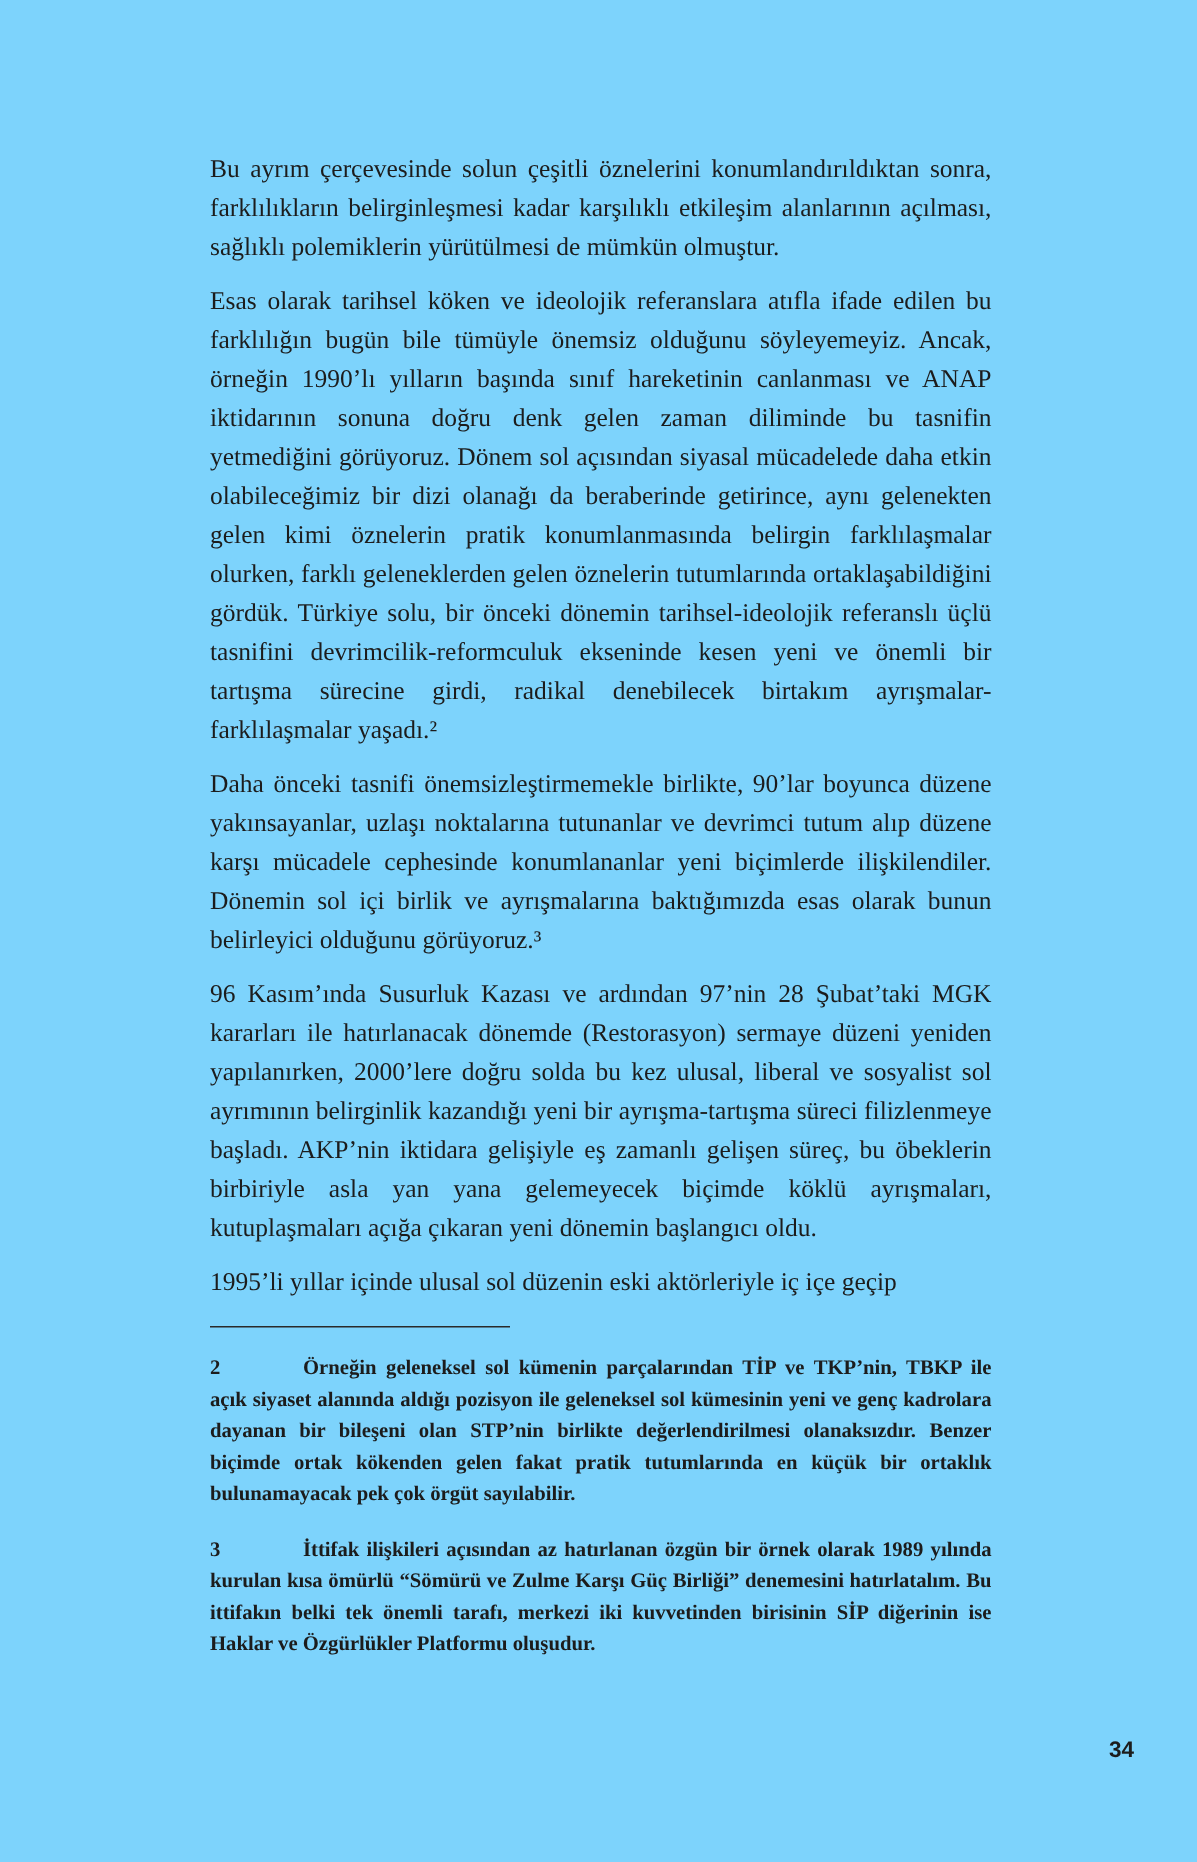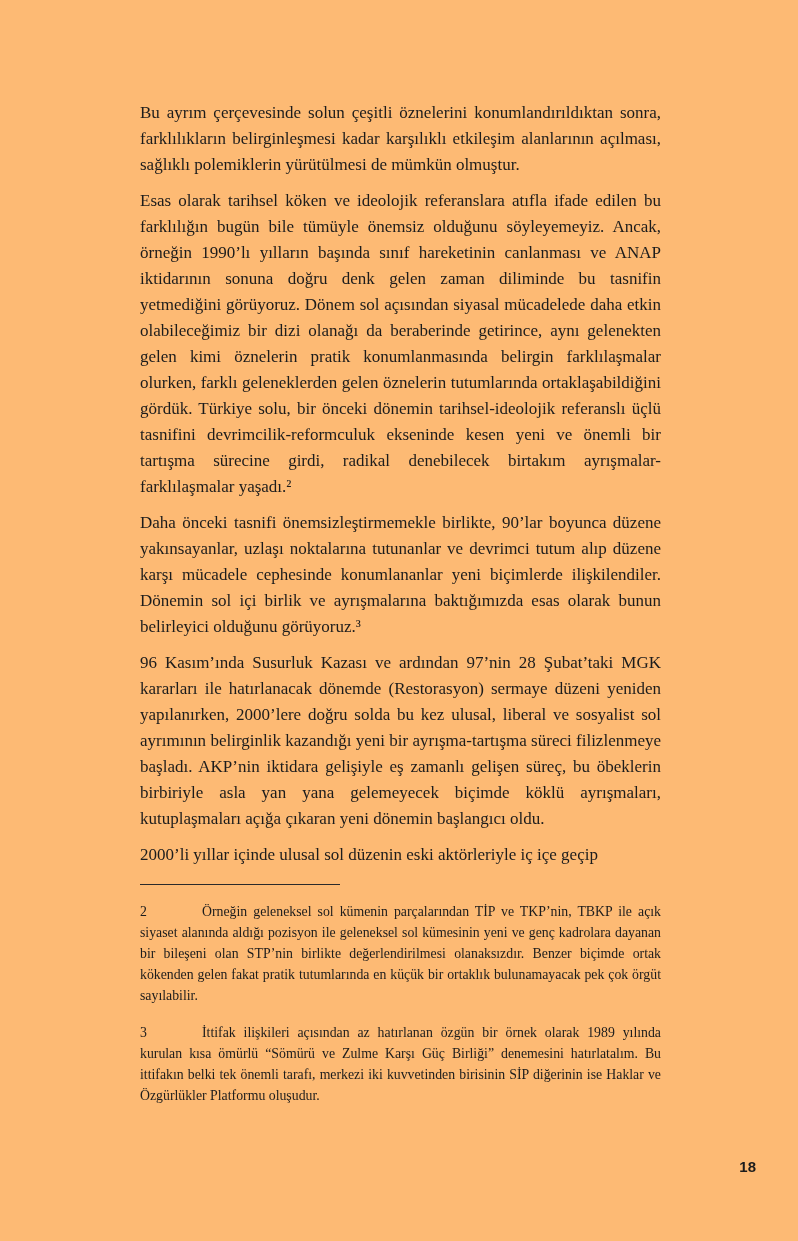--- a/index.html
+++ b/index.html
@@ -4,21 +4,21 @@
 <style>
   html, body {
     margin: 0;
     padding: 0;
     background: #ffffff;
   }
   .page {
     position: relative;
     width: 798px;
     height: 1241px;
-    background: #fdba74;
+    background: #7dd3fc;
     color: #1c1c1c;
     font-family: "Liberation Serif", "DejaVu Serif", serif;
     overflow: hidden;
   }
   .text-block {
     position: absolute;
     left: 140px;
     top: 100px;
     width: 521px;
   }
@@ -39,20 +39,21 @@
     margin: 16px 0 10px 0;
   }
   .footnote {
     margin: 16px 0 9px 0;
     font-size: 13.8px;
     line-height: 21px;
     text-align: justify;
     hyphens: auto;
     -webkit-hyphens: auto;
     color: #1c1c1c;
+    font-weight: bold;
   }
   .footnote .fn-num {
     display: inline-block;
     width: 62px;
   }
   .page-number {
     position: absolute;
     top: 1158px;
     right: 42px;
     font-family: "Liberation Sans", "DejaVu Sans", sans-serif;
@@ -69,29 +70,29 @@
   <div class="text-block">
 
     <p class="body-para">Bu ayrım çerçevesinde solun çeşitli öznelerini konumlandırıldıktan sonra, farklılıkların belirginleşmesi kadar karşılıklı etkileşim alanlarının açılması, sağlıklı polemiklerin yürütülmesi de mümkün olmuştur.</p>
 
     <p class="body-para">Esas olarak tarihsel köken ve ideolojik referanslara atıfla ifade edilen bu farklılığın bugün bile tümüyle önemsiz olduğunu söyleyemeyiz. Ancak, örneğin 1990’lı yılların başında sınıf hareketinin canlanması ve ANAP iktidarının sonuna doğru denk gelen zaman diliminde bu tasnifin yetmediğini görüyoruz. Dönem sol açısından siyasal mücadelede daha etkin olabileceğimiz bir dizi olanağı da beraberinde getirince, aynı gelenekten gelen kimi öznelerin pratik konumlanmasında belirgin farklılaşmalar olurken, farklı geleneklerden gelen öznelerin tutumlarında ortaklaşabildiğini gördük. Türkiye solu, bir önceki dönemin tarihsel-ideolojik referanslı üçlü tasnifini devrimcilik-reformculuk ekseninde kesen yeni ve önemli bir tartışma sürecine girdi, radikal denebilecek birtakım ayrışmalar-farklılaşmalar yaşadı.²</p>
 
     <p class="body-para">Daha önceki tasnifi önemsizleştirmemekle birlikte, 90’lar boyunca düzene yakınsayanlar, uzlaşı noktalarına tutunanlar ve devrimci tutum alıp düzene karşı mücadele cephesinde konumlananlar yeni biçimlerde ilişkilendiler. Dönemin sol içi birlik ve ayrışmalarına baktığımızda esas olarak bunun belirleyici olduğunu görüyoruz.³</p>
 
     <p class="body-para">96 Kasım’ında Susurluk Kazası ve ardından 97’nin 28 Şubat’taki MGK kararları ile hatırlanacak dönemde (Restorasyon) sermaye düzeni yeniden yapılanırken, 2000’lere doğru solda bu kez ulusal, liberal ve sosyalist sol ayrımının belirginlik kazandığı yeni bir ayrışma-tartışma süreci filizlenmeye başladı. AKP’nin iktidara gelişiyle eş zamanlı gelişen süreç, bu öbeklerin birbiriyle asla yan yana gelemeyecek biçimde köklü ayrışmaları, kutuplaşmaları açığa çıkaran yeni dönemin başlangıcı oldu.</p>
 
-    <p class="body-para">2000’li yıllar içinde ulusal sol düzenin eski aktörleriyle iç içe geçip</p>
+    <p class="body-para">1995’li yıllar içinde ulusal sol düzenin eski aktörleriyle iç içe geçip</p>
 
     <hr class="footnote-sep">
 
     <p class="footnote">
       <span class="fn-num">2</span><span>Örneğin geleneksel sol kümenin parçalarından TİP ve TKP’nin, TBKP ile açık siyaset alanında aldığı pozisyon ile geleneksel sol kümesinin yeni ve genç kadrolara dayanan bir bileşeni olan STP’nin birlikte değerlendirilmesi olanaksızdır. Benzer biçimde ortak kökenden gelen fakat pratik tutumlarında en küçük bir ortaklık bulunamayacak pek çok örgüt sayılabilir.</span>
     </p>
 
     <p class="footnote">
       <span class="fn-num">3</span><span>İttifak ilişkileri açısından az hatırlanan özgün bir örnek olarak 1989 yılında kurulan kısa ömürlü “Sömürü ve Zulme Karşı Güç Birliği” denemesini hatırlatalım. Bu ittifakın belki tek önemli tarafı, merkezi iki kuvvetinden birisinin SİP diğerinin ise Haklar ve Özgürlükler Platformu oluşudur.</span>
     </p>
 
   </div>
 
-  <div class="page-number">18</div>
+  <div class="page-number">34</div>
 
 </div>
 
 </body></html>

